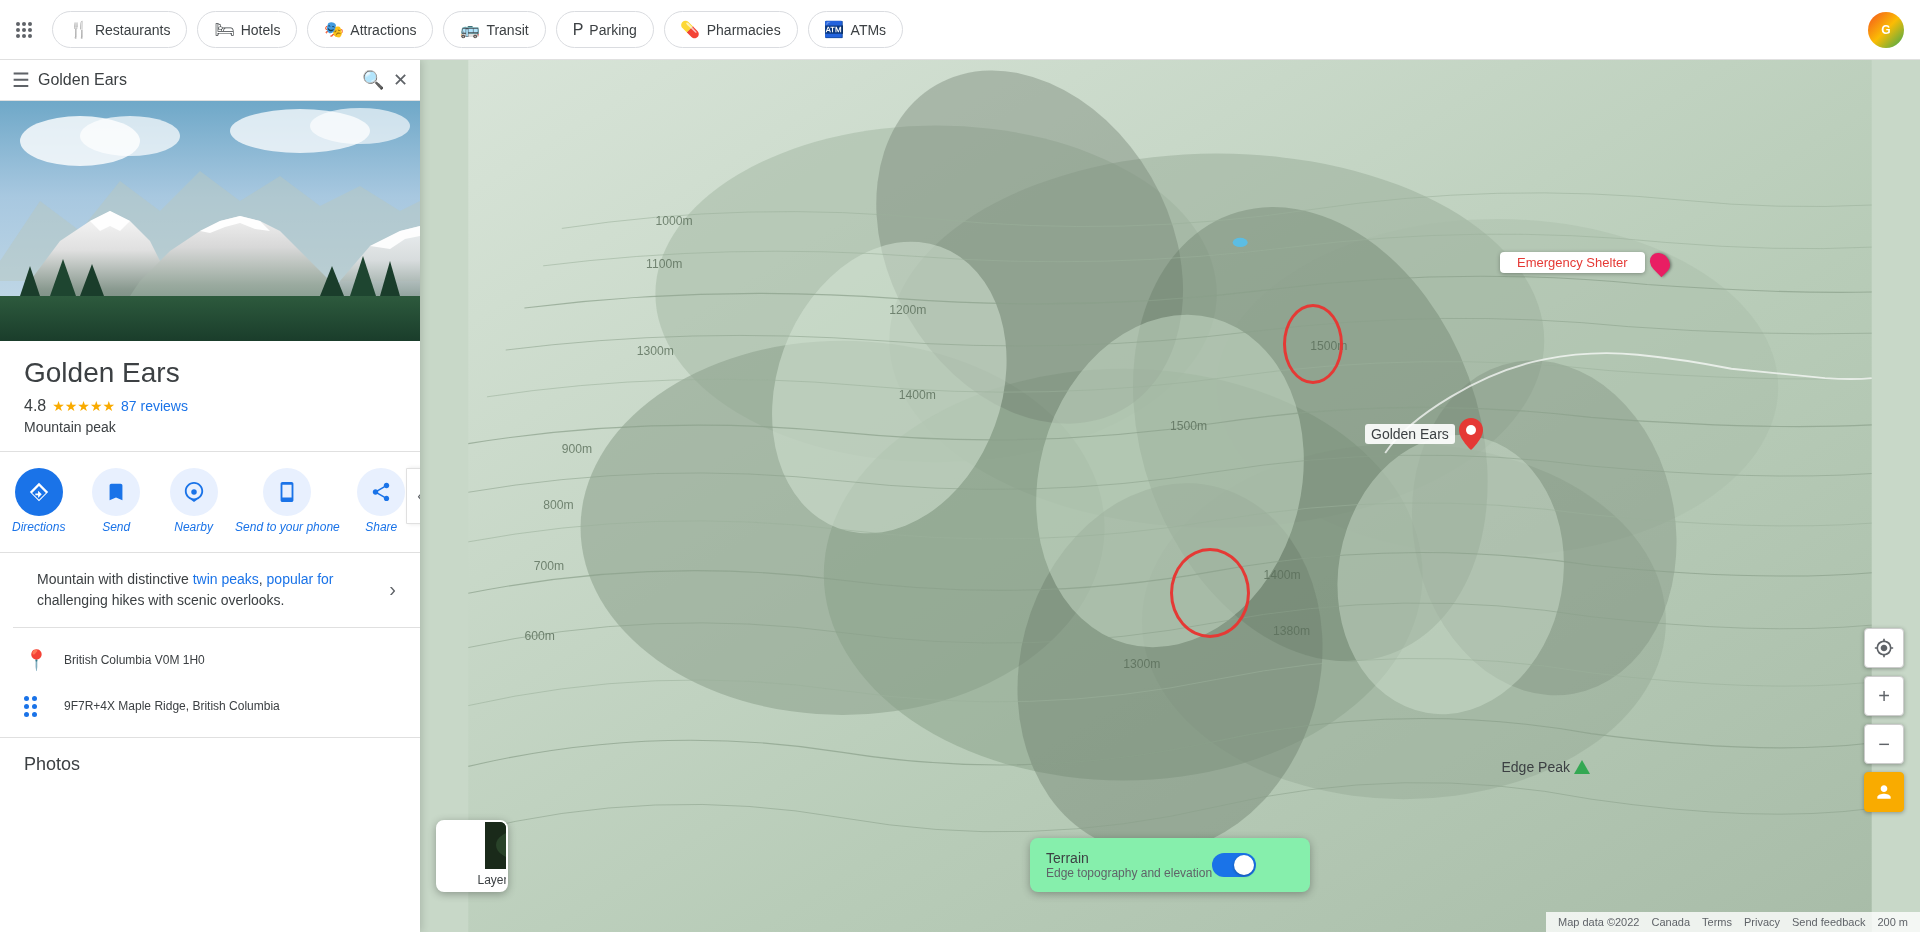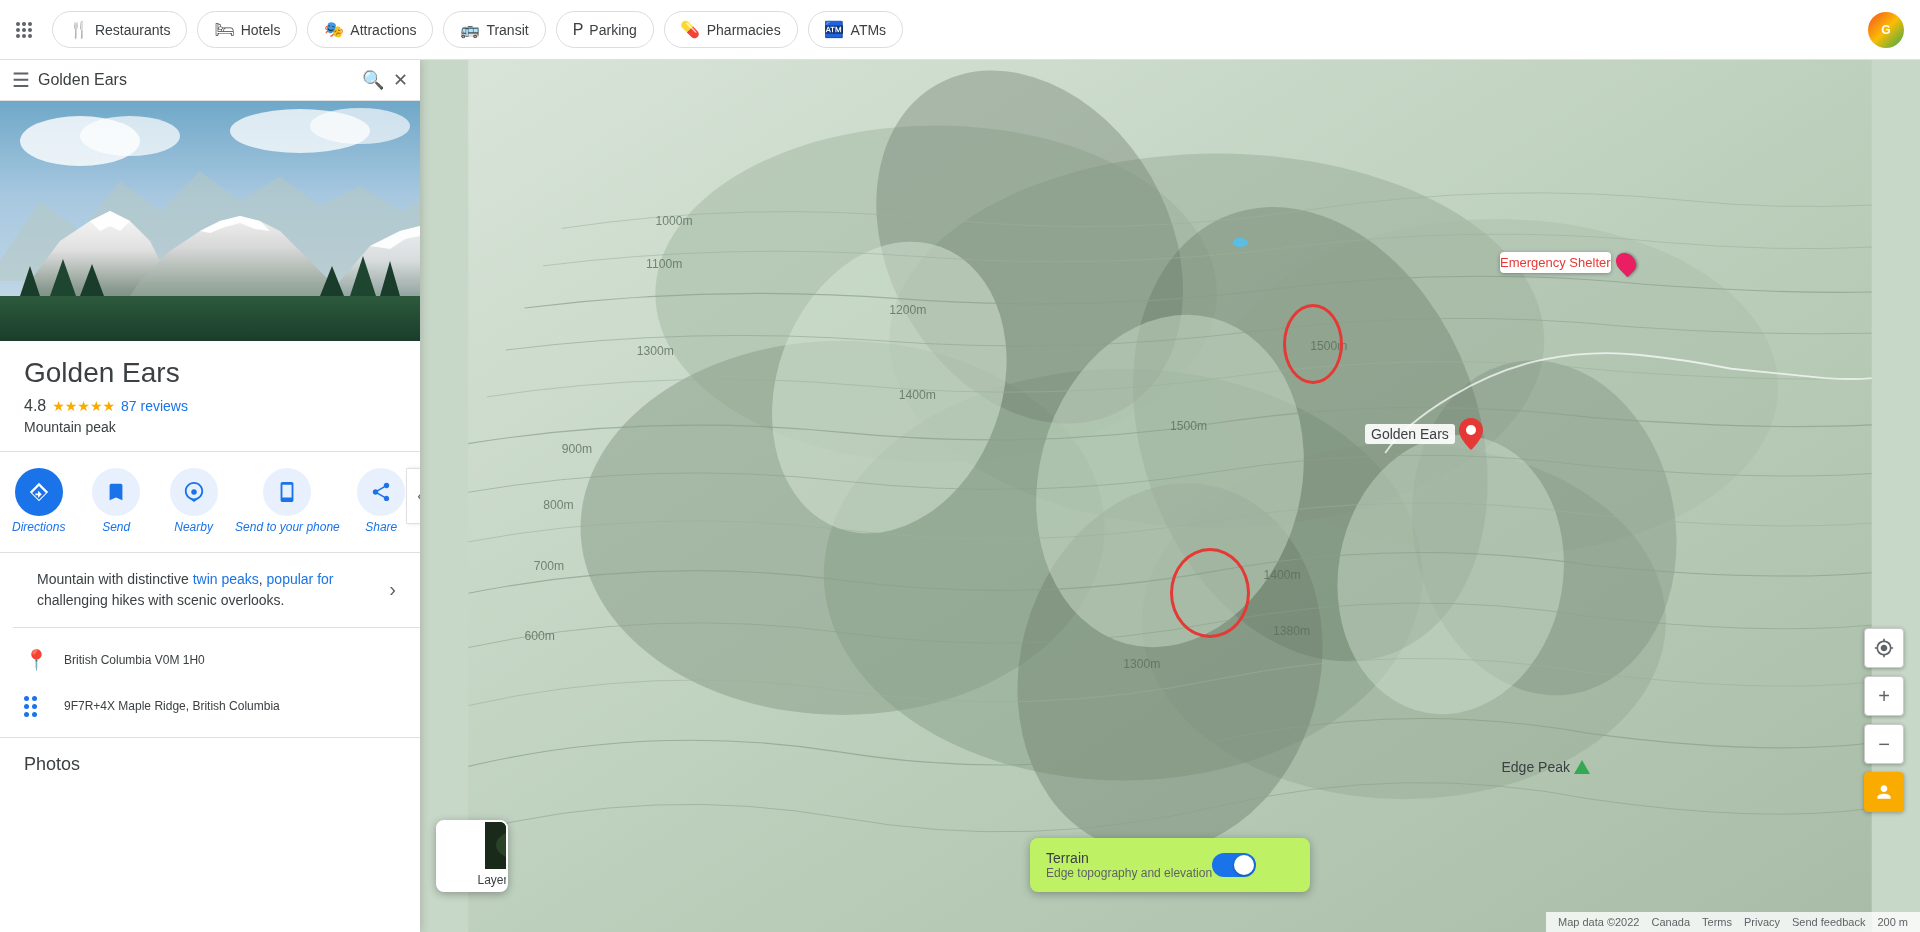--- a/index.html
+++ b/index.html
@@ -292,21 +292,21 @@
       padding: 4px 0;
       font-weight: 500;
     }
 
     
     .terrain-toggle {
       position: absolute;
       bottom: 40px;
       left: 50%;
       transform: translateX(-50%);
-      background: #bef264;
+      background: #86efac;
       border-radius: 8px;
       padding: 12px 16px;
       box-shadow: 0 2px 8px rgba(0,0,0,0.3);
       display: flex;
       align-items: center;
       min-width: 280px;
     }
     .terrain-info {}
     .terrain-title { font-size: 14px; color: #3c4043; font-weight: 500; }
     .terrain-sub { font-size: 12px; color: #5f6368; }
@@ -717,21 +717,21 @@
       <text x="80" y="480" font-size="13" fill="#5a6e5a" opacity="0.8" font-family="Arial">800m</text>
       <text x="70" y="545" font-size="13" fill="#5a6e5a" opacity="0.8" font-family="Arial">700m</text>
       <text x="60" y="620" font-size="13" fill="#5a6e5a" opacity="0.8" font-family="Arial">600m</text>
 
       <path d="M980,420 Q1000,390 1050,360 Q1100,330 1150,320 Q1200,310 1250,315 Q1300,320 1350,330 Q1400,335 1450,340 Q1480,342 1500,340" fill="none" stroke="white" stroke-width="2" opacity="0.7" stroke-dasharray="none"></path>
 
       <ellipse cx="825" cy="195" rx="8" ry="5" fill="#4fc3f7" opacity="0.8"></ellipse>
     </svg>
 
     <div class="map-marker shelter-marker" style="position:absolute; top:22%; left:72%; display:flex; align-items:center; gap:6px;">
-      <span class="shelter-label" style="background:#fff; padding:3px 0; border-radius:4px; font-size:13px; color:#e53935; font-weight:500; box-shadow:0 1px 4px rgba(0,0,0,0.3);">Emergency Shelter</span>
+      <span class="shelter-label" style="background:#fff; padding:3px 17px; border-radius:4px; font-size:13px; color:#e53935; font-weight:500; box-shadow:0 1px 4px rgba(0,0,0,0.3);">Emergency Shelter</span>
       <div style="width:18px; height:22px; background:#e91e63; border-radius:50% 50% 50% 0; transform:rotate(-45deg); box-shadow:1px 1px 3px rgba(0,0,0,0.4);"></div>
     </div>
 
     <div class="golden-ears-marker">
       <span class="golden-ears-label">Golden Ears</span>
       <svg width="24" height="32" viewBox="0 0 24 32">
         <path d="M12 0C5.37 0 0 5.37 0 12c0 9 12 20 12 20s12-11 12-20C24 5.37 18.63 0 12 0z" fill="#e53935"></path>
         <circle cx="12" cy="12" r="5" fill="white"></circle>
       </svg>
     </div>

